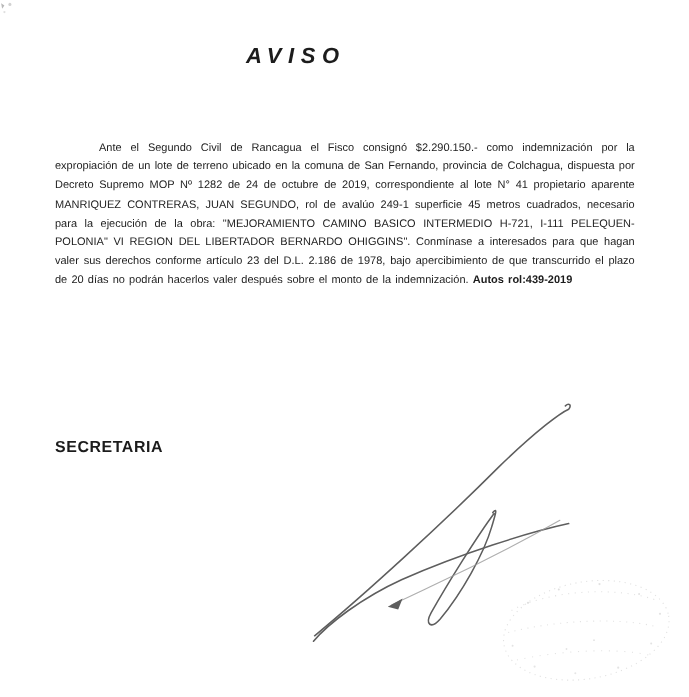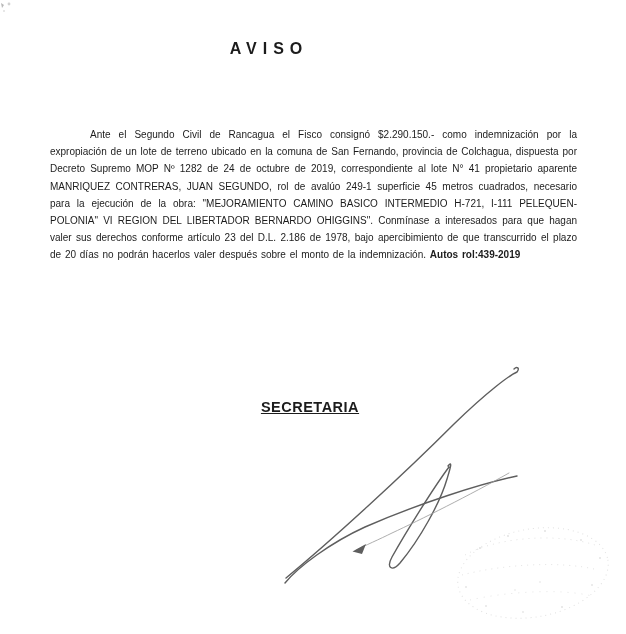--- a/index.html
+++ b/index.html
@@ -15,24 +15,25 @@
     overflow: hidden;
     font-family: "Liberation Sans", sans-serif;
     color: #1c1c1c;
   }
   #doc-title {
     position: absolute;
     top: 40px;
     left: 0;
     width: 538px;
     text-align: center;
-    font-size: 16px;
+    font-size: 20px;
     font-weight: bold;
     letter-spacing: 6px;
     color: #1c1c1c;
+    font-style: italic;
   }
   #doc-paragraph {
     position: absolute;
     top: 126px;
     left: 50px;
     width: 527px;
     font-size: 10px;
     line-height: 17.2px;
     text-align: justify;
     text-indent: 40px;
@@ -40,26 +41,25 @@
     word-spacing: 1px;
   }
   #doc-paragraph .bold-tail {
     font-weight: bold;
   }
   #secretaria-label {
     position: absolute;
     top: 399px;
     left: 50px;
     width: 520px;
-    text-align: center;
+    text-align: left;
     font-size: 14.5px;
     font-weight: bold;
     letter-spacing: 0.5px;
     color: #1c1c1c;
-    text-decoration: underline;
   }
   #signature-area {
     position: absolute;
     left: 240px;
     top: 360px;
     width: 386px;
     height: 274px;
   }
   #corner-speck {
     position: absolute;

